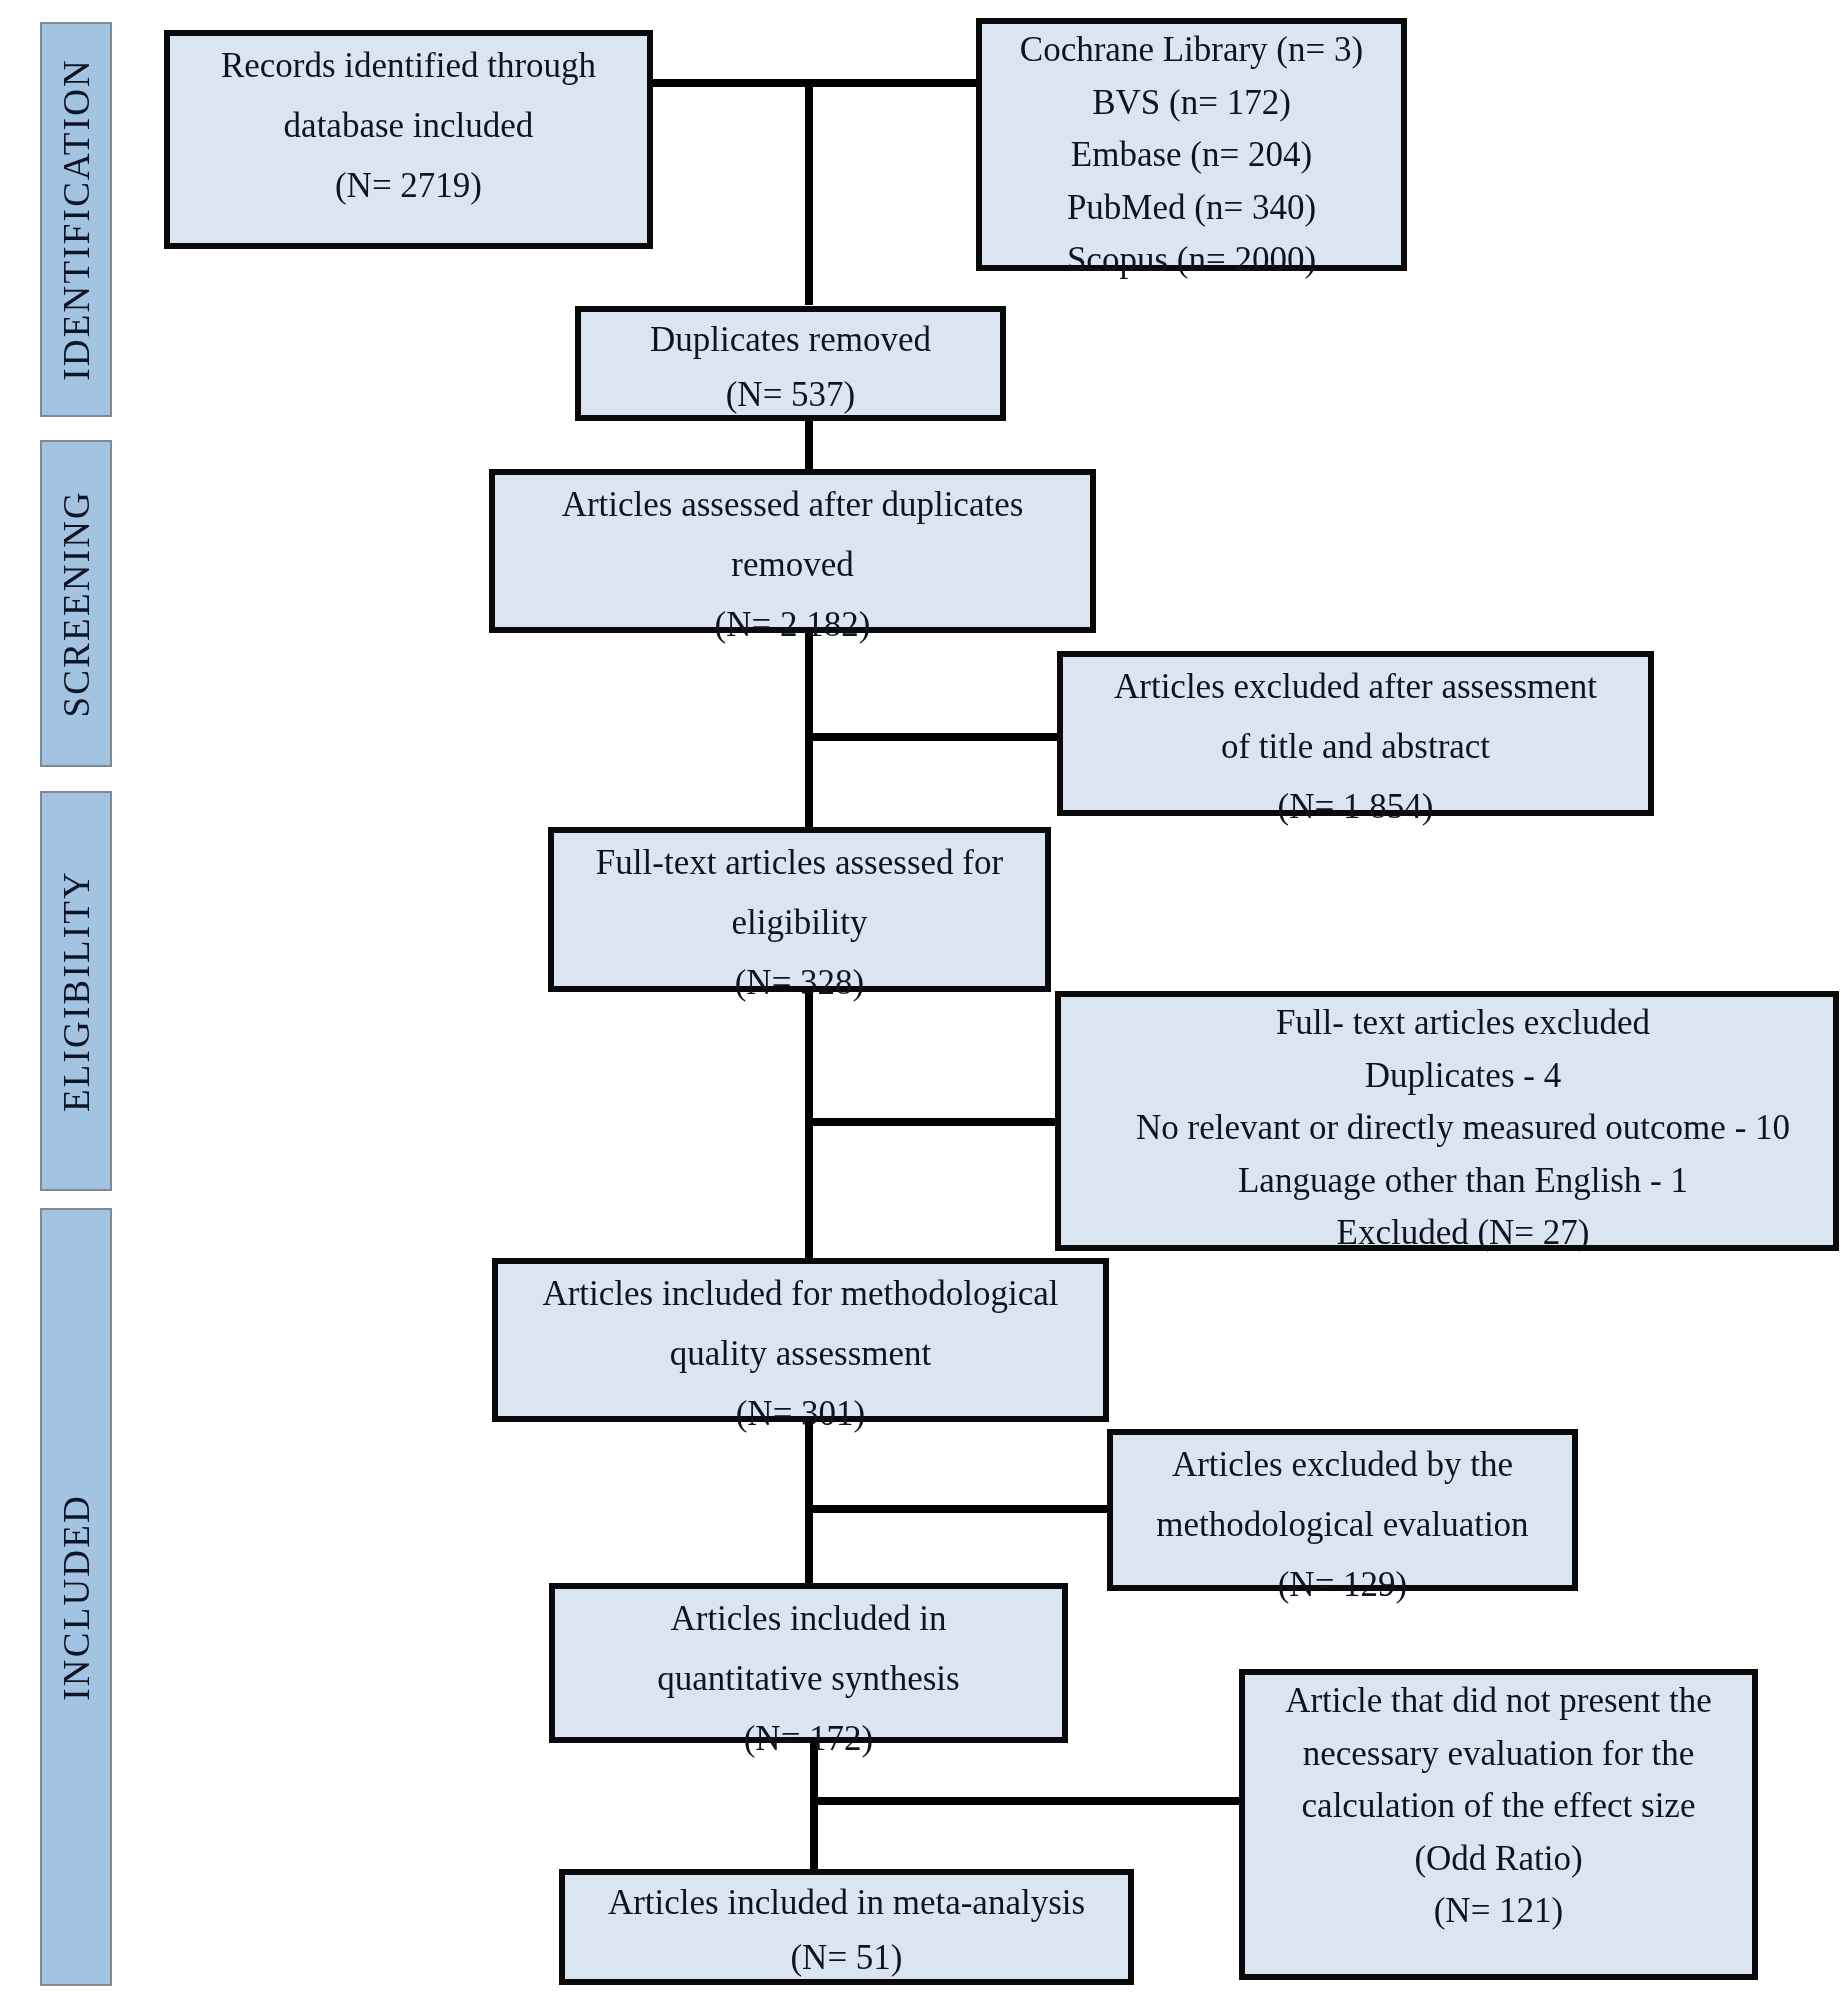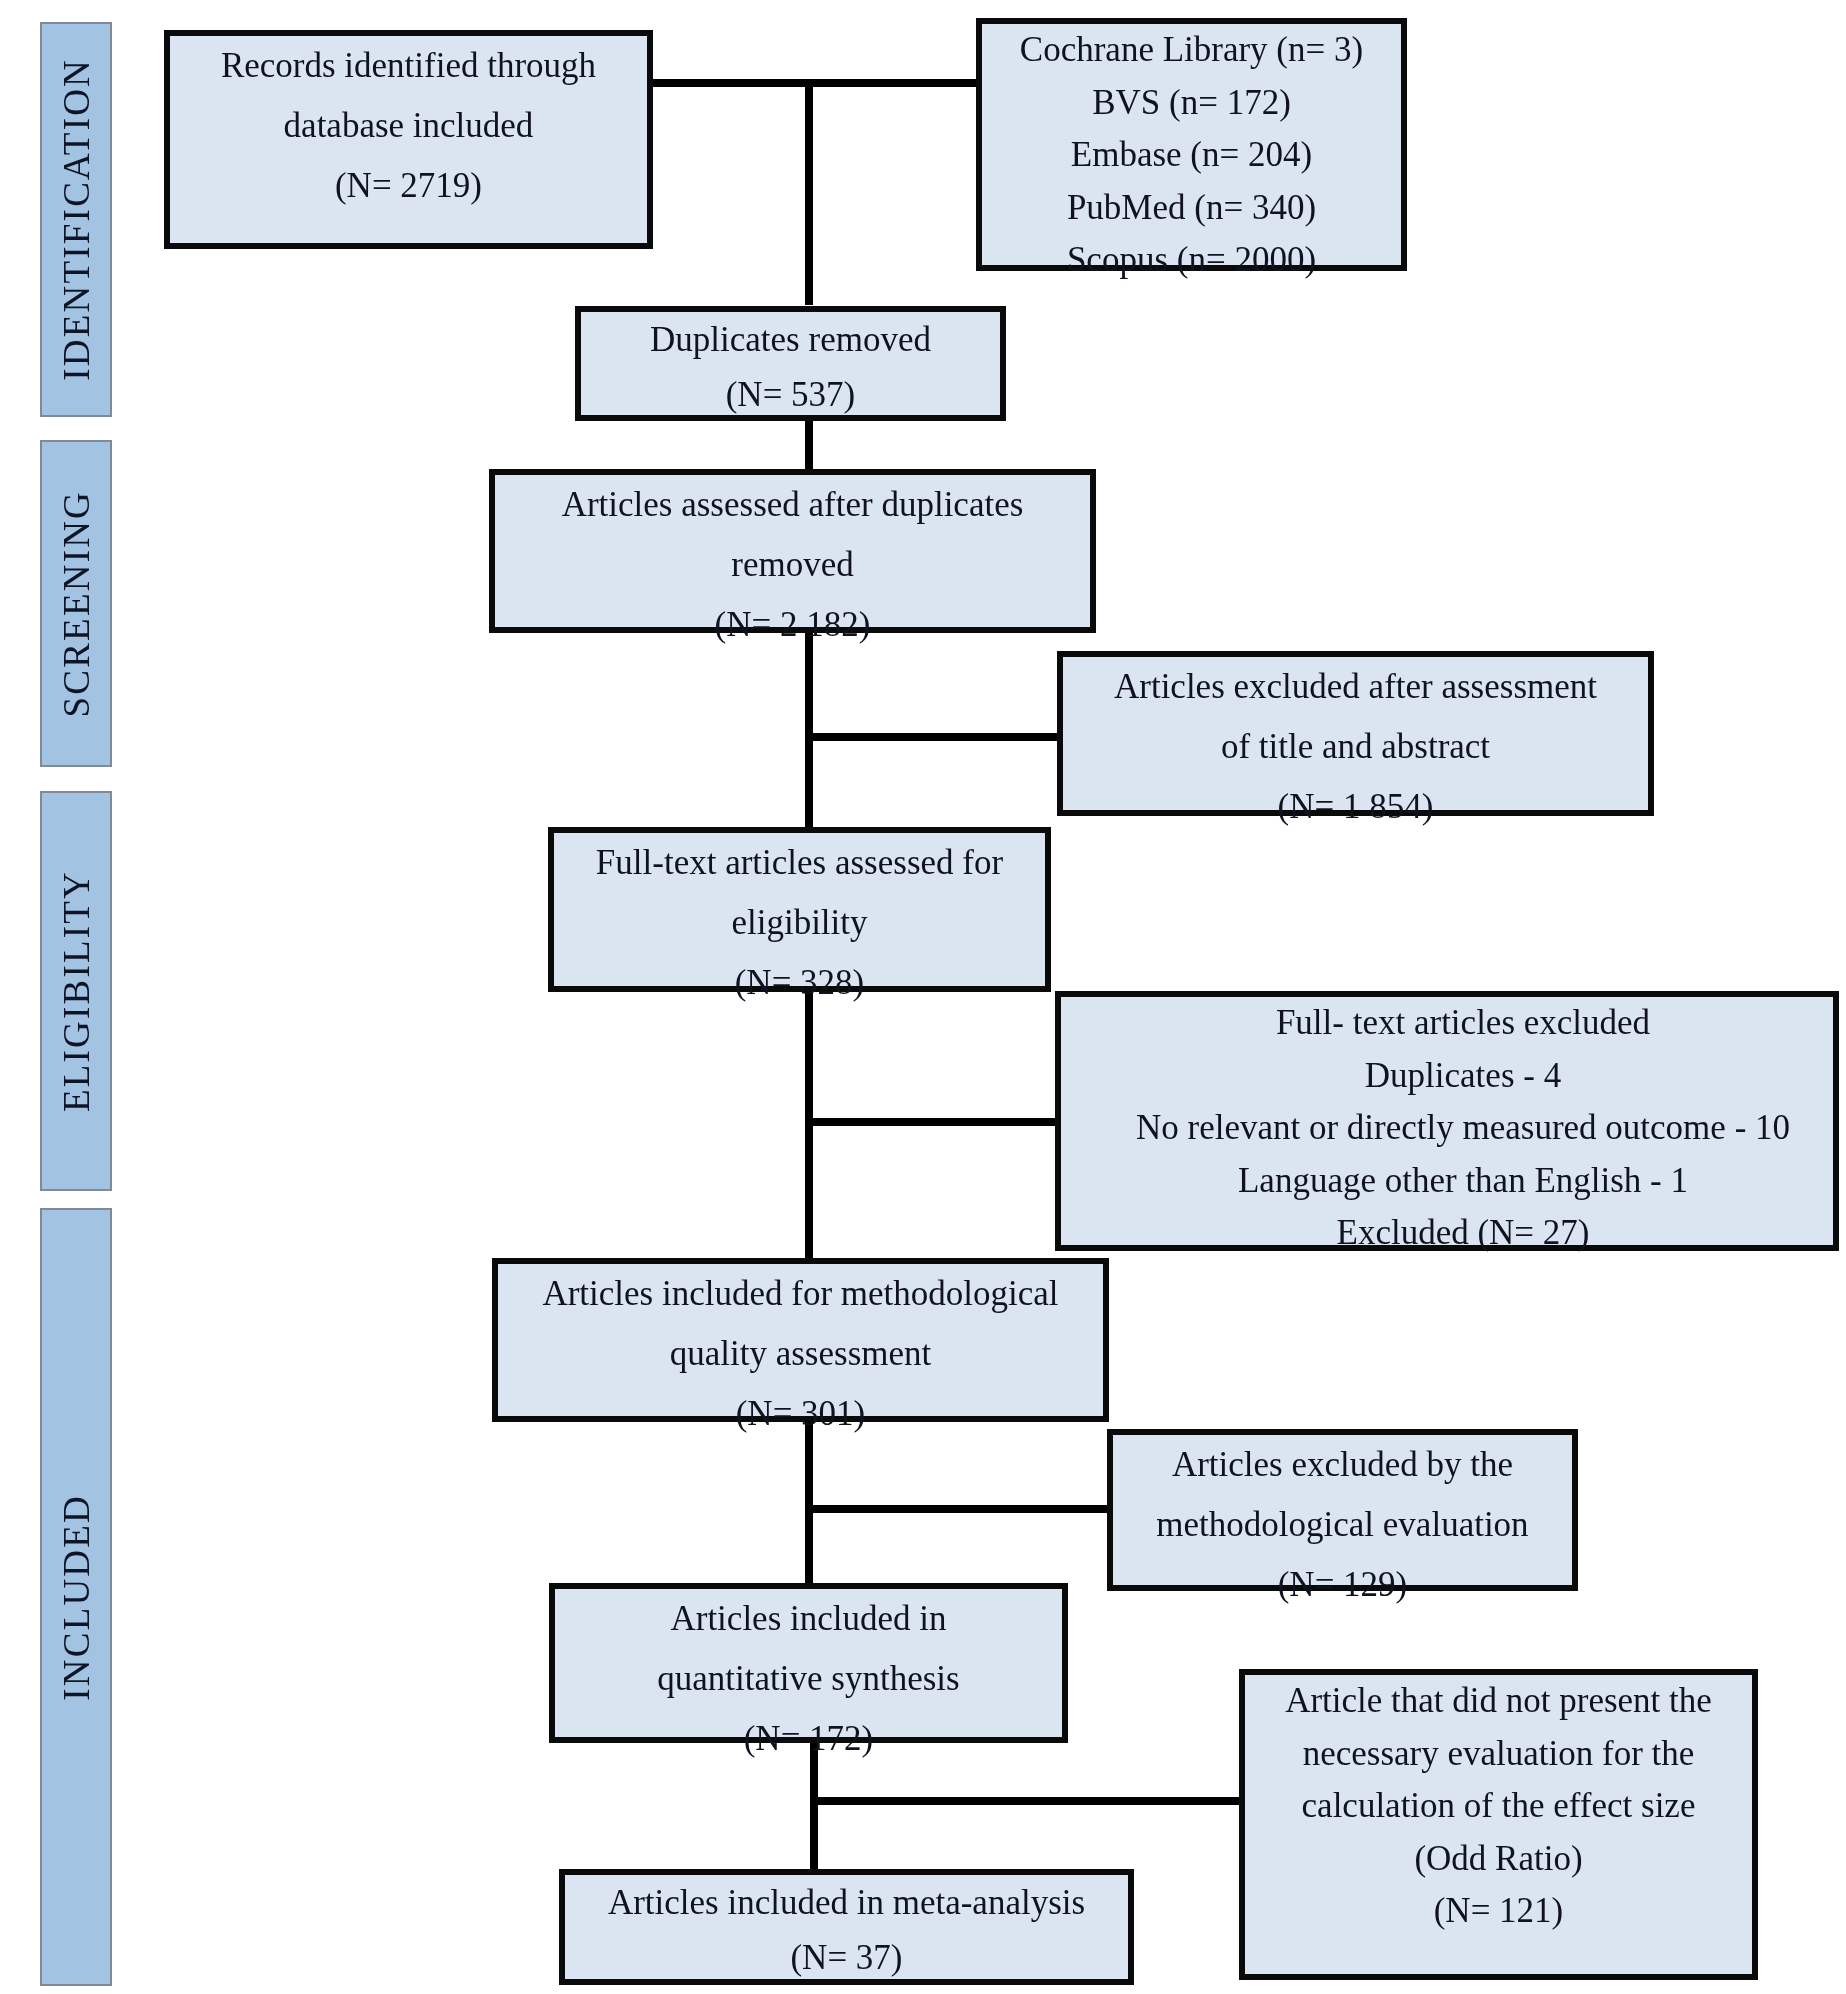--- a/index.html
+++ b/index.html
@@ -129,17 +129,17 @@
   <div class="box tight" style="left:1239px;top:1669px;width:519px;height:311px;">
     <div class="bl">Article that did not present the</div>
     <div class="bl">necessary evaluation for the</div>
     <div class="bl">calculation of the effect size</div>
     <div class="bl">(Odd Ratio)</div>
     <div class="bl">(N= 121)</div>
   </div>
 
   <div class="box mid" style="left:531px;top:1869px;width:575px;height:116px;margin-left:28px;">
     <div class="bl">Articles included in meta-analysis</div>
-    <div class="bl">(N= 37)</div>
+    <div class="bl">(N= 51)</div>
   </div>
 
 </div>
 
 
 </body></html>

